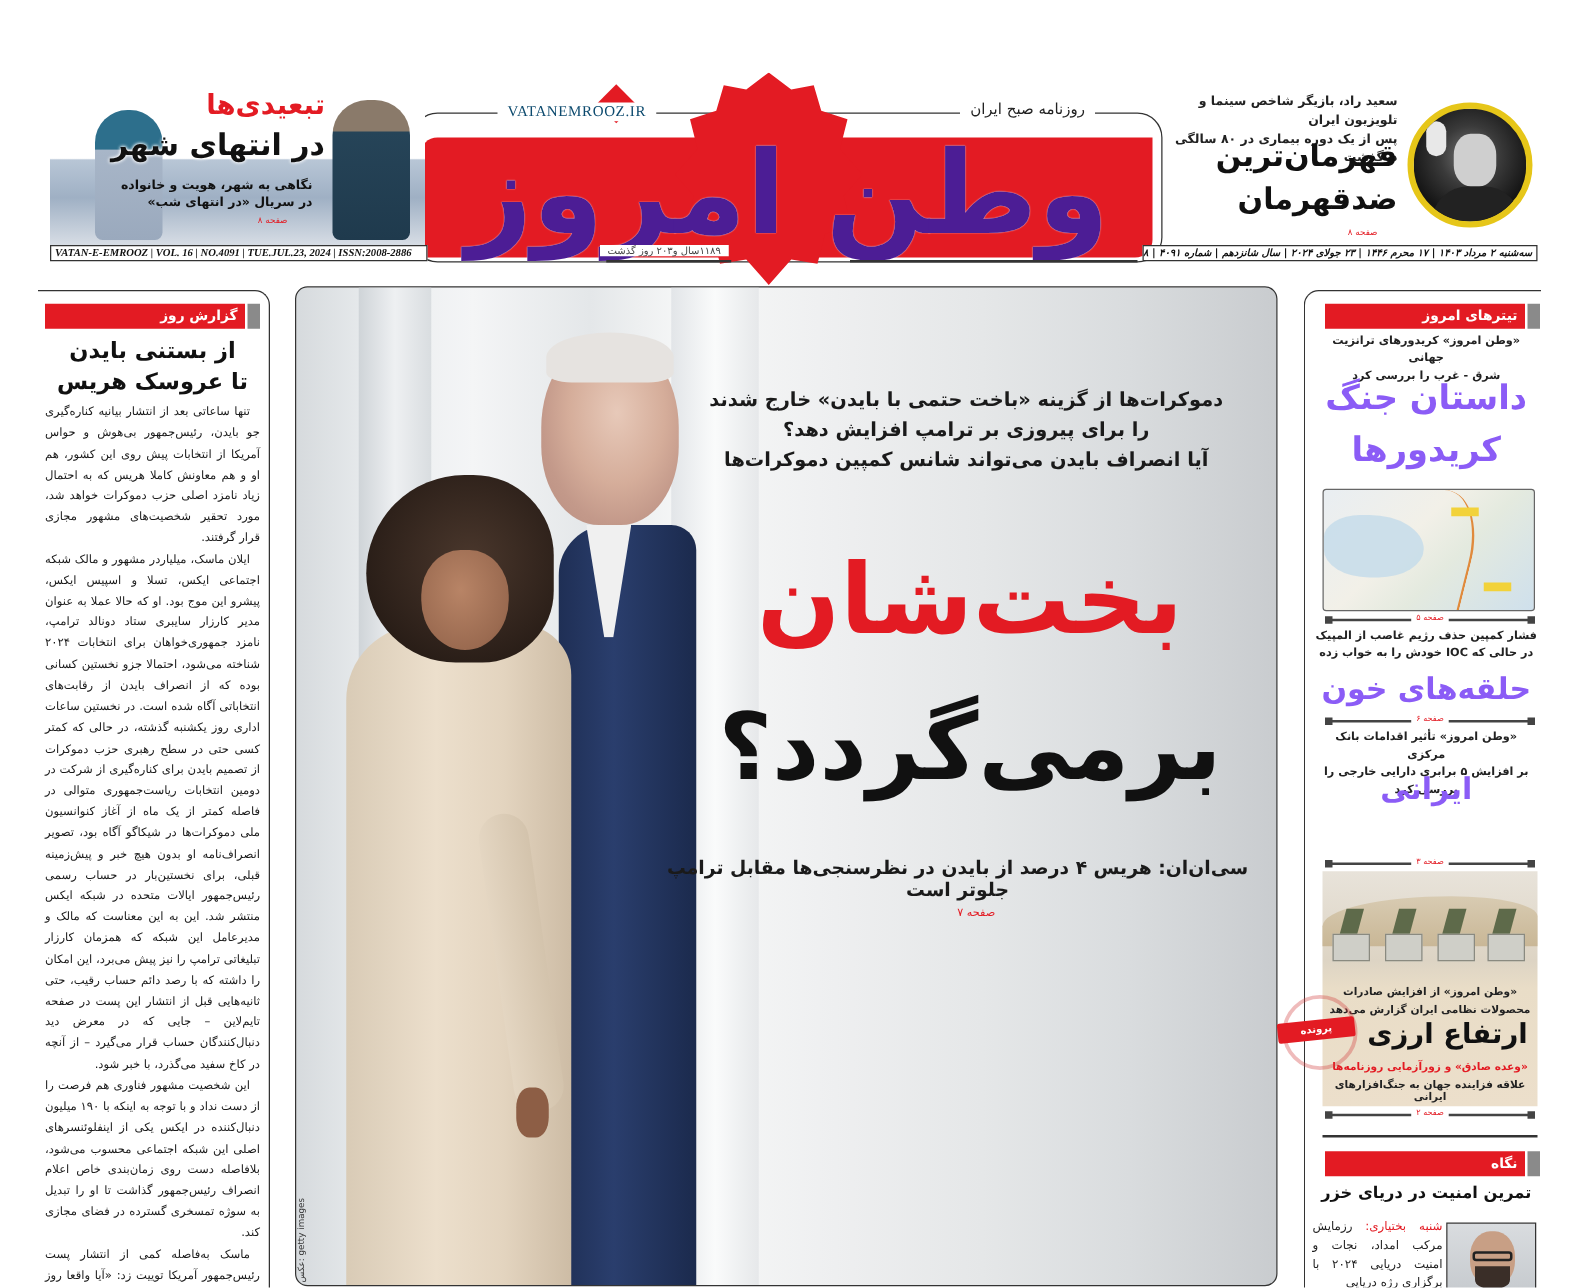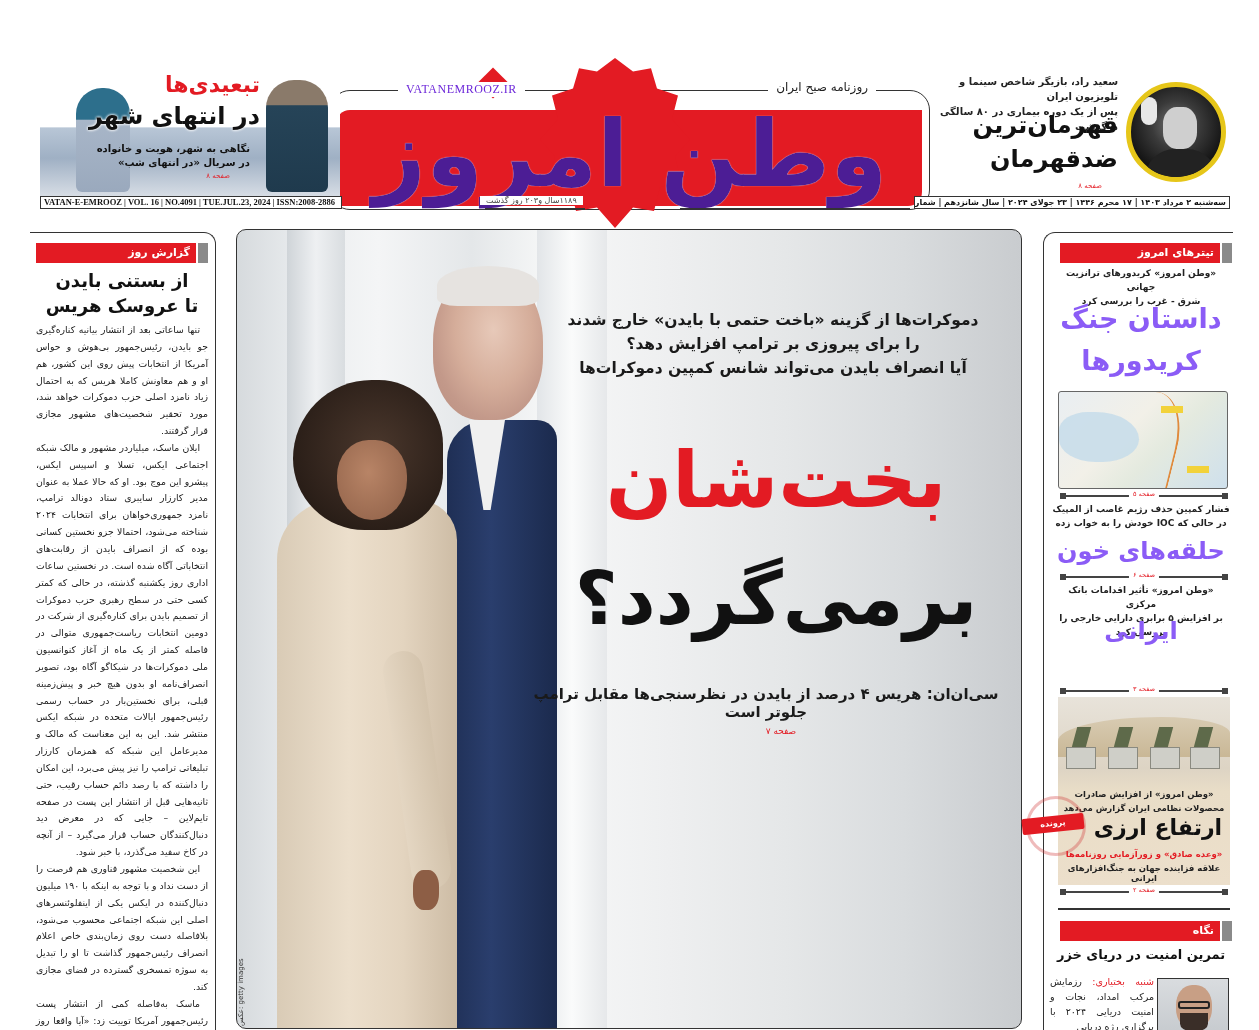--- a/index.html
+++ b/index.html
@@ -28,21 +28,21 @@
     clip-path: polygon(50% 0%, 62% 8%, 74% 6%, 78% 18%, 92% 22%, 88% 36%, 100% 48%, 90% 58%, 94% 72%, 80% 76%, 76% 90%, 62% 88%, 50% 100%, 38% 88%, 24% 90%, 20% 76%, 6% 72%, 10% 58%, 0% 48%, 12% 36%, 8% 22%, 22% 18%, 26% 6%, 38% 8%);
   }
   .logo-text {
     position: absolute; left: 0; top: 30px; width: 600px; height: 110px;
     font-family: "DejaVu Sans", sans-serif; font-weight: bold; font-size: 92px;
     color: #4c1d95; direction: rtl; text-align: center; letter-spacing: 6px; line-height: 110px;
     text-shadow: 0 0 1px #fff;
   }
   .logo-url {
     position: absolute; left: 68px; top: 12px; font-family: "Liberation Serif", serif;
-    font-size: 12px; color: #6d28d9; background: #fff; padding: 0 8px; letter-spacing: 0.5px;
+    font-size: 12px; color: #0c4a6e; background: #fff; padding: 0 8px; letter-spacing: 0.5px;
   }
   .logo-tagline {
     position: absolute; right: 54px; top: 10px; font-size: 12px; color: #222;
     background: #fff; padding: 0 8px; direction: rtl; letter-spacing: 2px;
   }
   .logo-datenote {
     position: absolute; left: 150px; top: 126px; font-size: 8px; color: #444;
     background: #fff; padding: 0 6px; direction: rtl;
   }
   .logo-diamond {
@@ -90,21 +90,21 @@
     background: #e8e8e8;
   }
   .tr-portrait-body {
     position: absolute; left: 14px; top: 62px; width: 72px; height: 40px;
     background: #222; border-radius: 30px 30px 0 0;
   }
 
   
   .info-strip {
     height: 13px; border: 1px solid #333; font-size: 8px; font-weight: bold; line-height: 11px;
-    padding: 0 3px; white-space: nowrap; overflow: hidden; background: #fff;
+    padding: 0 3px; white-space: nowrap; overflow: hidden; background: #fff; font-style: italic;
   }
   #info-left { left: 40px; top: 196px; width: 302px; font-family: "Liberation Serif", serif; font-size: 8.5px; }
   #info-right { left: 914px; top: 196px; width: 316px; direction: rtl; text-align: right; }
 
   .hr-line { position: absolute; height: 1.5px; background: #333; }
 
   
   .col-frame { position: absolute; border-top: 1.5px solid #333; border-radius: 10px 10px 0 0; }
   #left-frame { left: 30px; top: 232px; width: 186px; height: 800px; border-right: 1.5px solid #333; border-radius: 0 12px 0 0; }
   #right-frame { left: 1043px; top: 232px; width: 190px; height: 800px; border-left: 1.5px solid #333; border-radius: 12px 0 0 0; }

